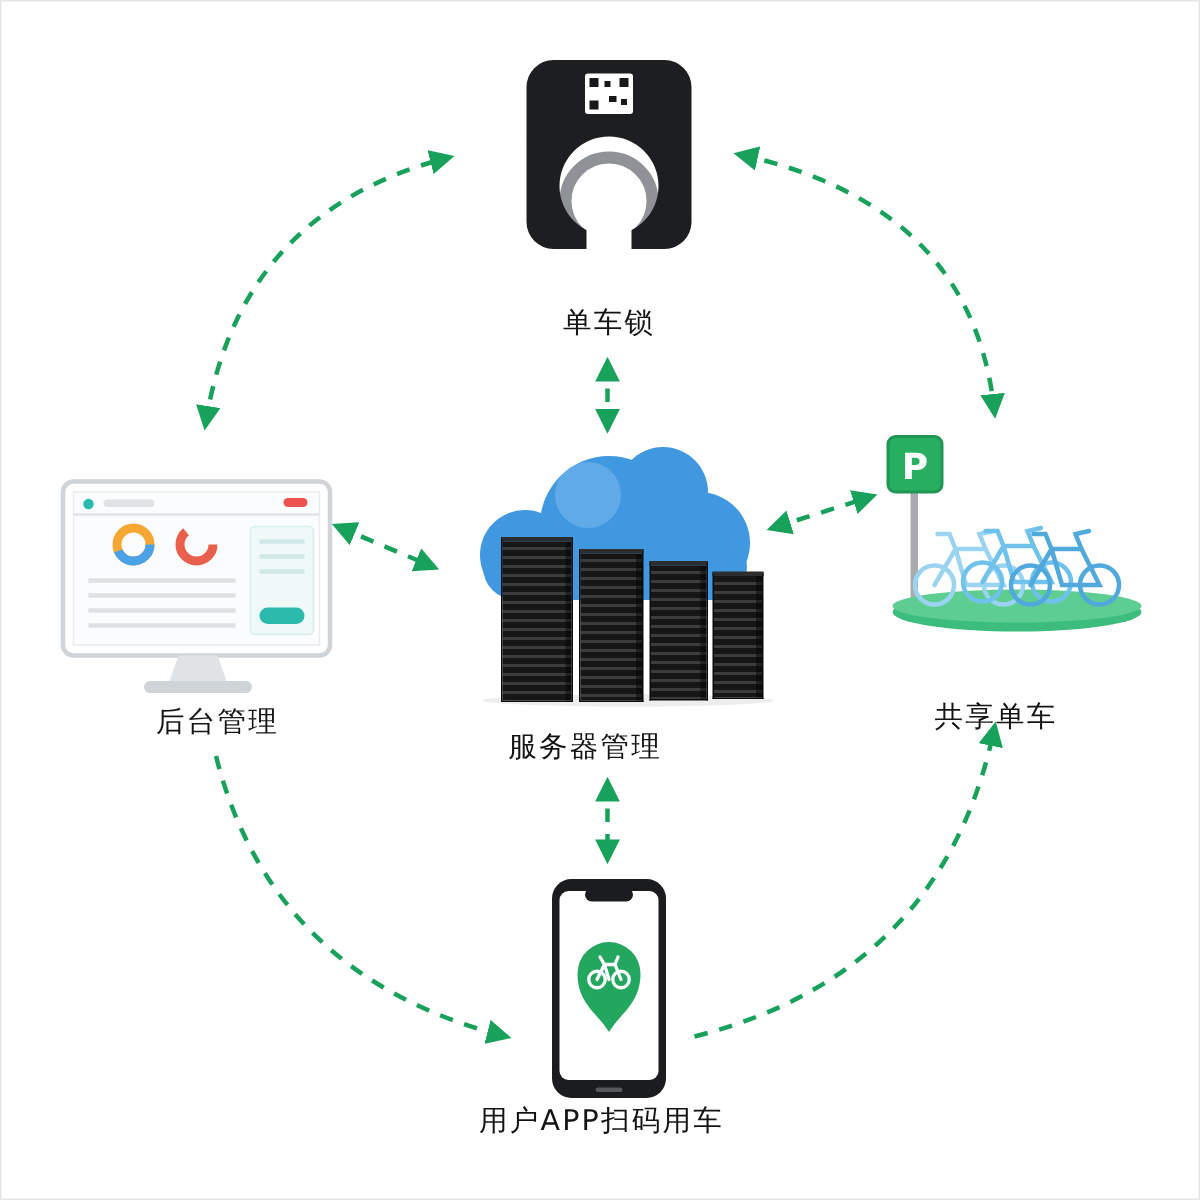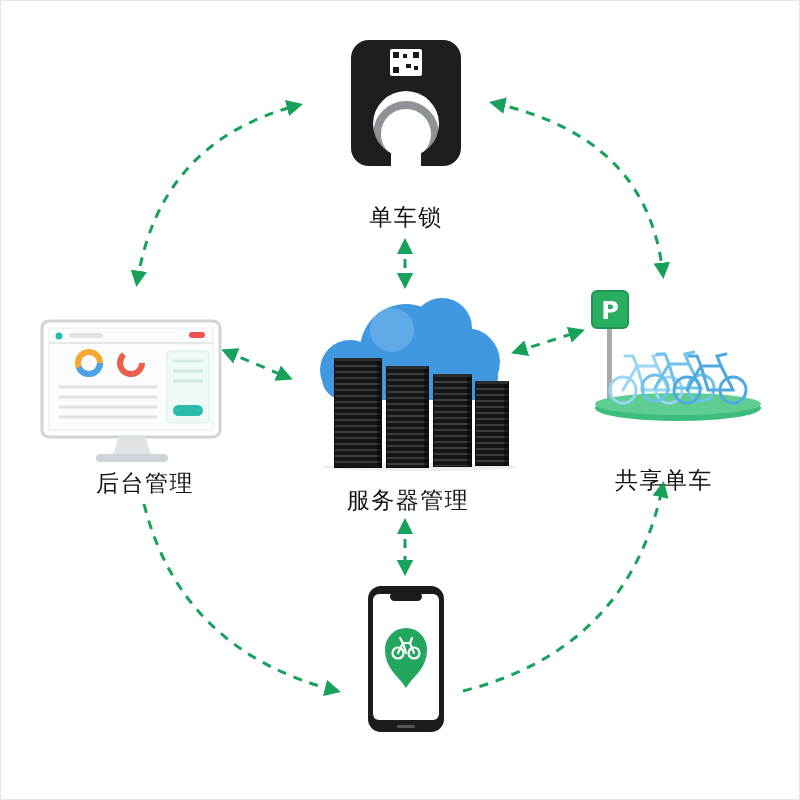--- a/index.html
+++ b/index.html
@@ -4,21 +4,21 @@
 <style>
   * { margin:0; padding:0; box-sizing:border-box; }
   html,body { width:800px; height:800px; }
   body { background:#fff; font-family:"DejaVu Sans","Liberation Sans",sans-serif; }
   .canvas { position:relative; width:800px; height:800px; background:#ffffff; border:1px solid #e4e4e4; overflow:hidden; }
   #arrows { position:absolute; left:0; top:0; width:800px; height:800px; z-index:1; }
   .fig { position:absolute; z-index:2; }
   .fig svg { display:block; }
   .label {
     position:absolute; z-index:3;
-    font-size:23px; font-weight:500; color:#141414;
+    font-size:19px; font-weight:500; color:#141414;
     text-align:center; letter-spacing:1.5px;
   }
   .rack {
     position:absolute;
     background:repeating-linear-gradient(to bottom,#161617 0 4px,#3b3c3e 4px 6px);
     border:1px solid #0b0b0c;
     border-top:3px solid #2c2d2f;
     box-shadow:inset -4px 0 0 rgba(0,0,0,.45);
   }
   .rack-shadow {
@@ -109,21 +109,21 @@
         <rect x="28" y="70" width="176" height="44" rx="22"></rect>
       </g>
       <circle cx="98" cy="44" r="22" fill="#7cbcec" opacity="0.55"></circle>
     </svg>
     <div class="rack-shadow" style="left:28px;top:177px;width:194px;height:8px;"></div>
     <div class="rack" style="left:40px;top:72px;width:48px;height:110px;"></div>
     <div class="rack" style="left:92px;top:80px;width:43px;height:102px;"></div>
     <div class="rack" style="left:139px;top:88px;width:39px;height:93px;"></div>
     <div class="rack" style="left:181px;top:95px;width:34px;height:85px;"></div>
   </div>
-  <div class="label" style="left:307px;top:484px;width:200px;">服务器管理</div>
+  <div class="label" style="left:289px;top:484px;width:200px;">服务器管理</div>
 
   <div class="fig" style="left:582px;top:285px;width:185px;height:150px;">
     <svg width="185" height="150" viewBox="0 0 185 150">
       <defs>
         <g id="bk" fill="none" stroke-linecap="round" stroke-width="3">
           <circle cx="12" cy="104" r="13"></circle>
           <circle cx="58" cy="104" r="13"></circle>
           <path d="M12 104 L26 80 L46 80 L58 104 L33 104 L26 80"></path>
           <path d="M46 80 L42 70 L51 68"></path>
           <path d="M26 80 L22 70 L14 70"></path>
@@ -154,14 +154,15 @@
           <circle cx="32" cy="69" r="5.5"></circle>
           <circle cx="48" cy="69" r="5.5"></circle>
           <path d="M32 69 L37 59 L44 59 L48 69 M37 59 L40 69"></path>
           <path d="M44 59 L46 54"></path>
           <path d="M37 59 L34 54"></path>
         </g>
       </g>
       <rect x="31" y="141" width="18" height="3" rx="1.5" fill="#55575a"></rect>
     </svg>
   </div>
+  <div class="label" style="left:270px;top:733px;width:260px;">用户APP扫码用车</div>
 
 </div>
 
 </body></html>

